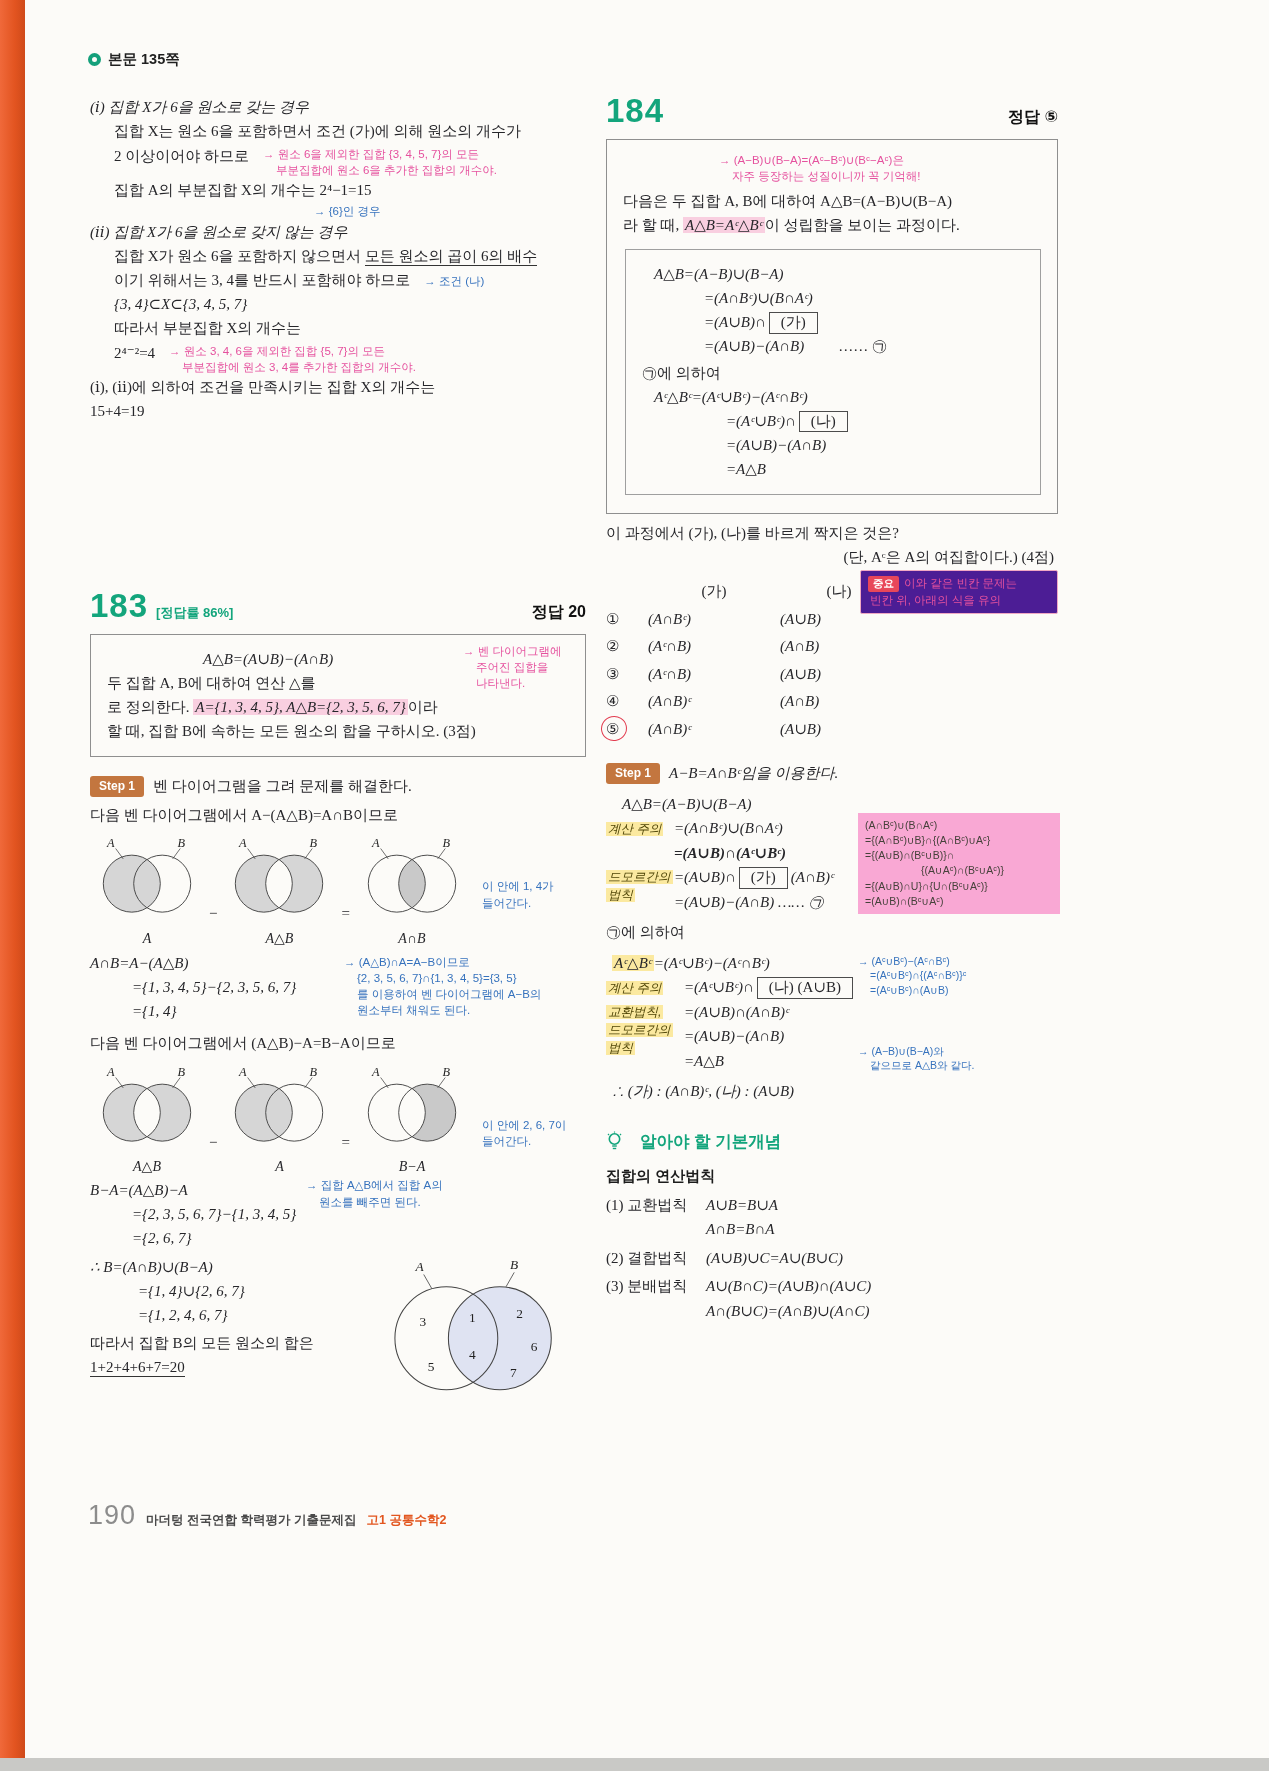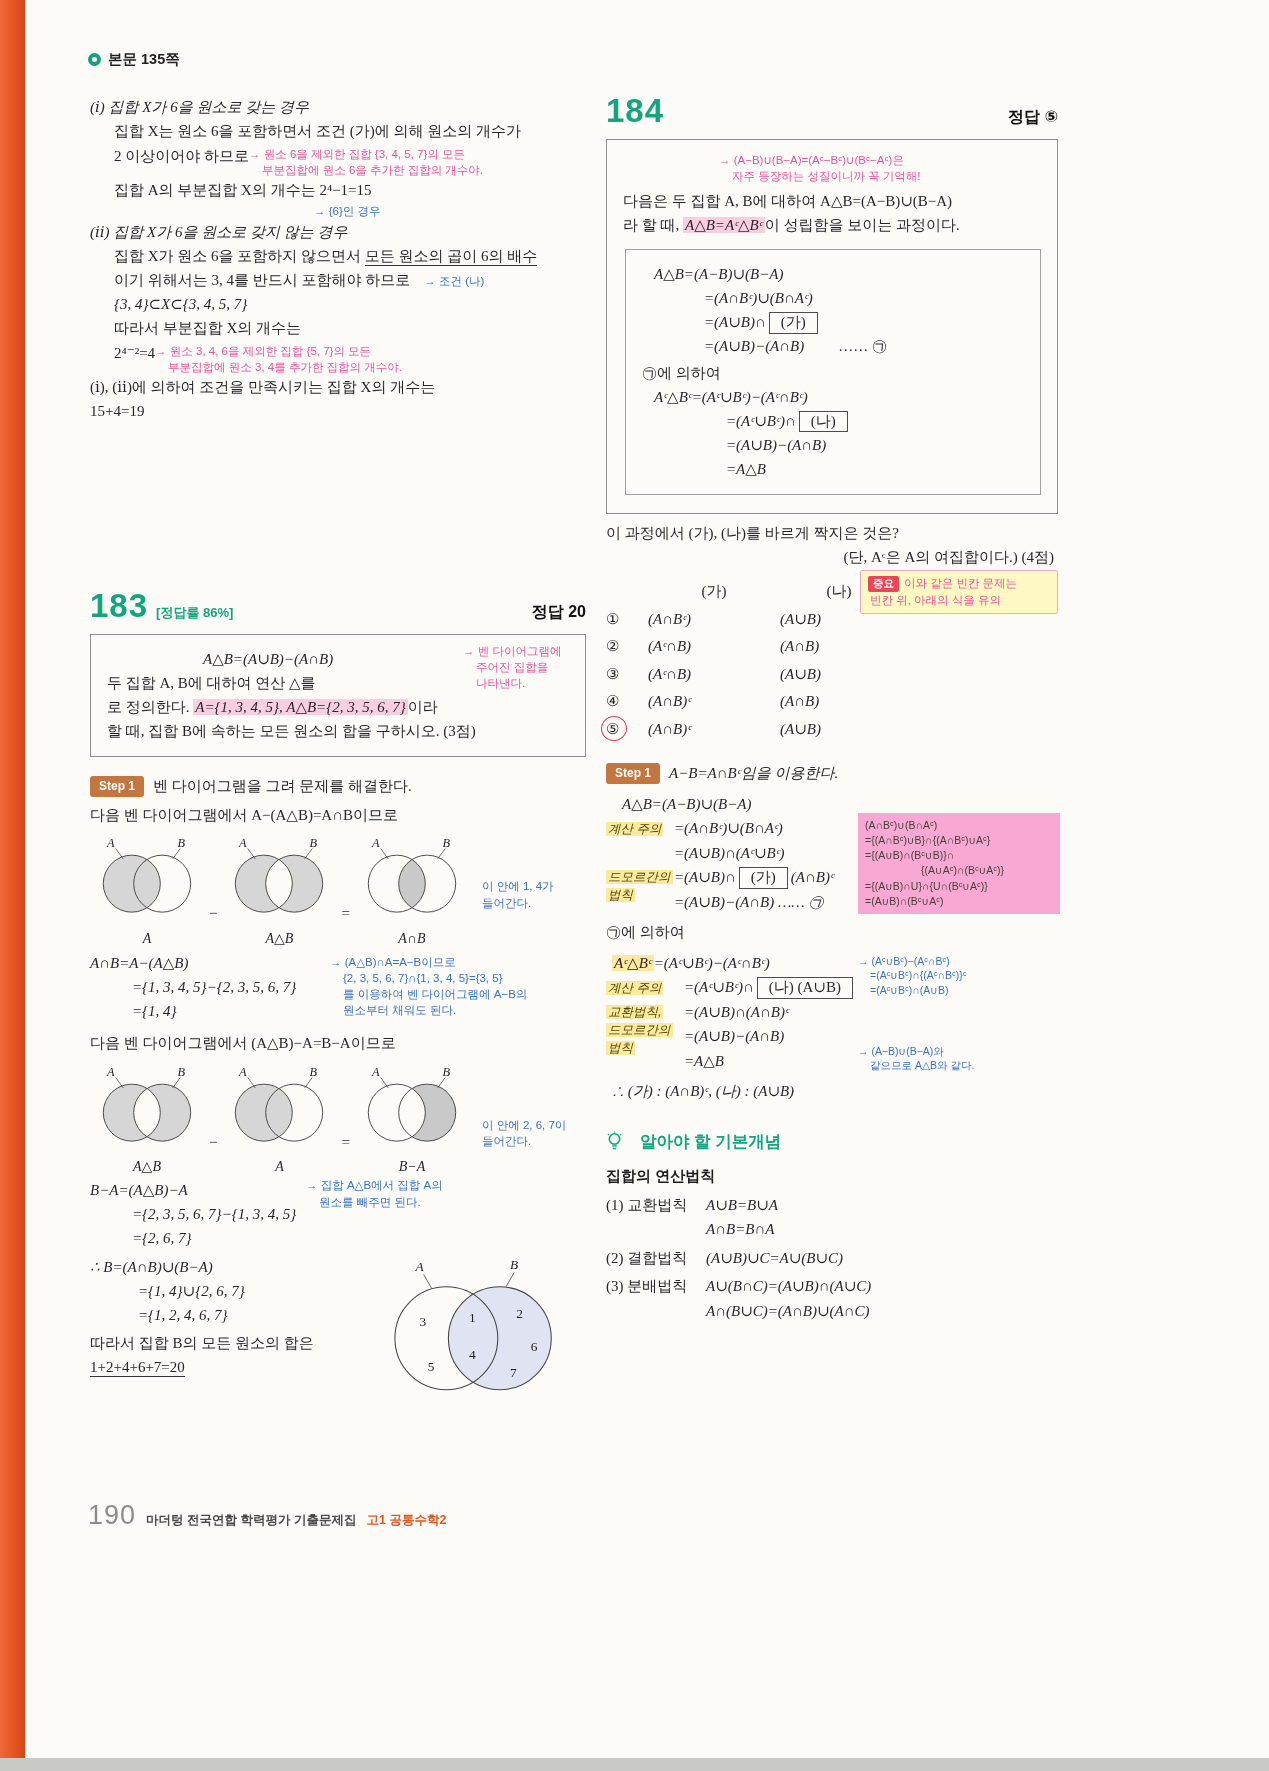--- a/index.html
+++ b/index.html
@@ -14,21 +14,21 @@
   .col-left{left:90px;width:496px;}
   .col-right{left:606px;width:452px;}
   .m{font-style:italic;}
   .line{margin:1.5px 0;}
   .ind1{padding-left:24px;}
   .note-p{color:#e5519e;font-size:11.5px;line-height:1.4;font-family:"Liberation Sans","DejaVu Sans",sans-serif;}
   .note-b{color:#3672bd;font-size:11.5px;line-height:1.4;font-family:"Liberation Sans","DejaVu Sans",sans-serif;}
   .hl-pink{background:#f9cfe0;padding:0 2px;}
   .hl-yellow{background:#fbe9a0;padding:0 2px;}
   .u-black{border-bottom:1.4px solid #333;padding-bottom:1px;}
-  .flexrow{display:flex;align-items:flex-start;}
+  .flexrow{display:flex;gap:14px;align-items:flex-start;}
   .prob-head{display:flex;align-items:baseline;}
   .mt-big{margin-top:166px;}
   .prob-num{color:#13a57c;font-family:"Liberation Sans","DejaVu Sans",sans-serif;font-weight:bold;font-size:33px;letter-spacing:1px;line-height:1;}
   .prob-rate{color:#13a57c;font-family:"Liberation Sans","DejaVu Sans",sans-serif;font-weight:bold;font-size:13px;margin-left:8px;}
   .prob-ans{margin-left:auto;font-weight:bold;font-size:16px;font-family:"Liberation Sans","DejaVu Sans",sans-serif;color:#111;}
   .qbox{border:1.3px solid #8f8f8f;padding:12px 14px 12px 16px;margin-top:10px;position:relative;}
   .dbox{border:1.1px solid #9f9f9f;margin:12px 2px 6px;padding:12px 16px;background:#fcfbf8;}
   .step-row{display:flex;align-items:center;gap:9px;margin:18px 0 6px;}
   .step-badge{background:#c3763f;color:#fff;font-family:"Liberation Sans","DejaVu Sans",sans-serif;font-size:12px;font-weight:bold;padding:1px 9px 2px;border-radius:3px;white-space:nowrap;}
   .venn-row{display:flex;align-items:flex-start;gap:5px;margin:8px 0 2px;position:relative;}
@@ -37,21 +37,21 @@
   .vop{font-size:15px;align-self:flex-end;padding-bottom:24px;}
   .vnote{position:absolute;width:110px;}
   .blank-box{display:inline-block;border:1.2px solid #4c4c4c;padding:0 11px;font-style:normal;margin:0 3px;line-height:1.3;}
   .choices{margin-top:12px;position:relative;font-size:15px;}
   .chead,.crow{display:grid;grid-template-columns:42px 132px 118px;align-items:baseline;}
   .crow{margin:5px 0;}
   .ccell{font-style:italic;}
   .chl{text-align:center;font-style:normal;}
   .ans-ring{position:relative;display:inline-block;}
   .ans-ring::after{content:"";position:absolute;left:-5px;top:-2px;width:24px;height:23px;border:1.9px solid #e23a4e;border-radius:50%;transform:rotate(-12deg);}
-  .imp-note{position:absolute;left:254px;top:-10px;width:198px;border:1px solid #f0a9c4;border-radius:2px;padding:4px 7px;font-size:11.5px;line-height:1.45;color:#e5519e;font-family:"Liberation Sans","DejaVu Sans",sans-serif;background:#fef9c3;}
+  .imp-note{position:absolute;left:254px;top:-10px;width:198px;border:1px solid #f0a9c4;border-radius:2px;padding:4px 7px;font-size:11.5px;line-height:1.45;color:#e5519e;font-family:"Liberation Sans","DejaVu Sans",sans-serif;background:#4c1d95;}
   .imp-badge{display:inline-block;background:#e8475a;color:#fff;font-size:10.5px;font-weight:bold;padding:0 5px 1px;border-radius:2px;margin-right:5px;}
   .solblk{position:relative;margin-top:8px;}
   .sline{position:relative;margin:2px 0;}
   .slbl{position:absolute;left:0;width:70px;font-size:12.5px;line-height:1.45;font-family:"Liberation Sans","DejaVu Sans",sans-serif;color:#4e4406;}
   .ynote{position:absolute;left:252px;width:202px;background:#f9a8d4;padding:5px 7px;font-size:10.5px;line-height:1.45;color:#45413a;font-family:"Liberation Sans","DejaVu Sans",sans-serif;}
   .bnote{position:absolute;width:200px;}
   .concept-head{display:flex;align-items:center;gap:17px;margin-top:26px;}
   .concept-title{color:#13a57c;font-family:"Liberation Sans","DejaVu Sans",sans-serif;font-weight:bold;font-size:16.5px;}
   .concept-sub{font-family:"Liberation Sans","DejaVu Sans",sans-serif;font-weight:bold;font-size:15px;margin-top:12px;color:#1c1c1c;}
   .law{display:flex;margin-top:6px;}
@@ -364,21 +364,21 @@
         <div>={(A∪B)∩(Bᶜ∪B)}∩</div>
         <div style="padding-left:56px;">{(A∪Aᶜ)∩(Bᶜ∪Aᶜ)}</div>
         <div>={(A∪B)∩U}∩{U∩(Bᶜ∪Aᶜ)}</div>
         <div>=(A∪B)∩(Bᶜ∪Aᶜ)</div>
       </div>
       <div class="sline m" style="padding-left:16px;">A△B=(A−B)∪(B−A)</div>
       <div class="sline m" style="padding-left:68px;">
         <span class="slbl" style="top:3px;"><span class="hl-yellow">계산 주의</span></span>
         <span>=(A∩Bᶜ)∪(B∩Aᶜ)</span>
       </div>
-      <div class="sline m" style="padding-left:68px;">=(A∪B)∩(Aᶜ∪Bᶜ)</div>
+      <div class="sline m" style="padding-left:68px;font-weight:bold;">=(A∪B)∩(Aᶜ∪Bᶜ)</div>
       <div class="sline m" style="padding-left:68px;">
         <span class="slbl" style="top:2px;"><span class="hl-yellow">드모르간의</span><br><span class="hl-yellow">법칙</span></span>
         <span>=(A∪B)∩</span><span class="blank-box">(가)</span><span>(A∩B)ᶜ</span>
       </div>
       <div class="sline m" style="padding-left:68px;">=(A∪B)−(A∩B) …… ㉠</div>
     </div>
 
     <div class="line" style="margin-top:8px;">㉠에 의하여</div>
 
     <div class="solblk">

